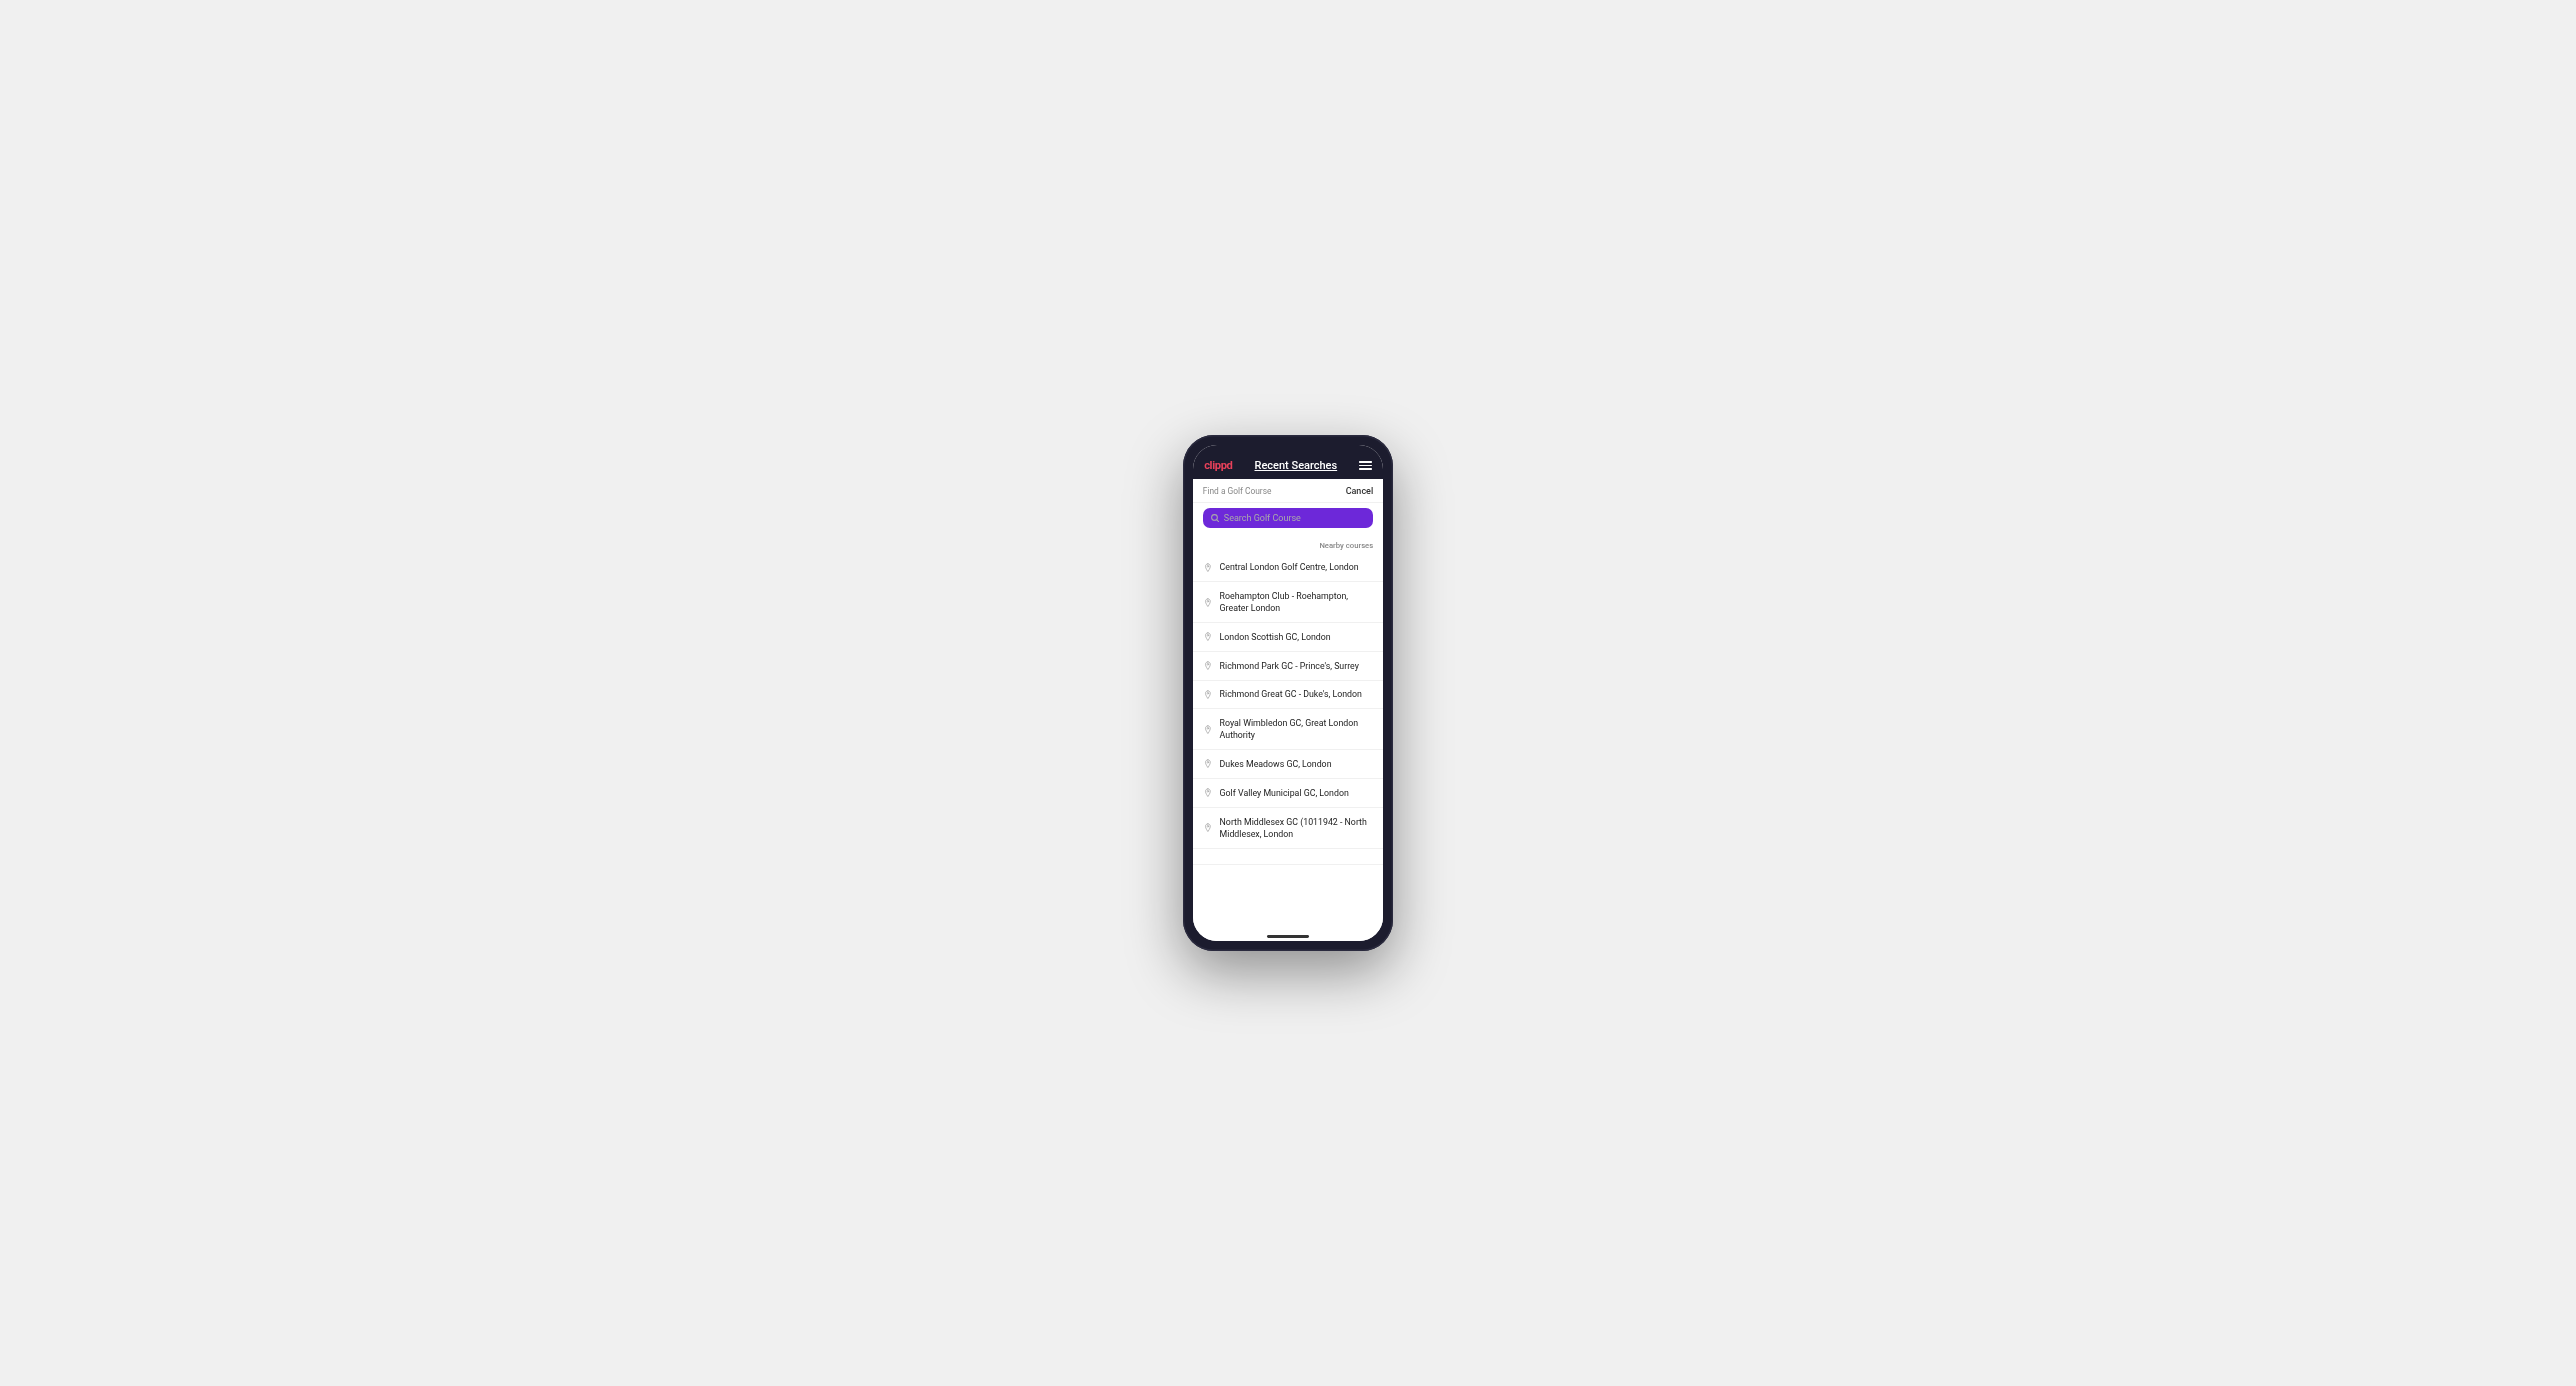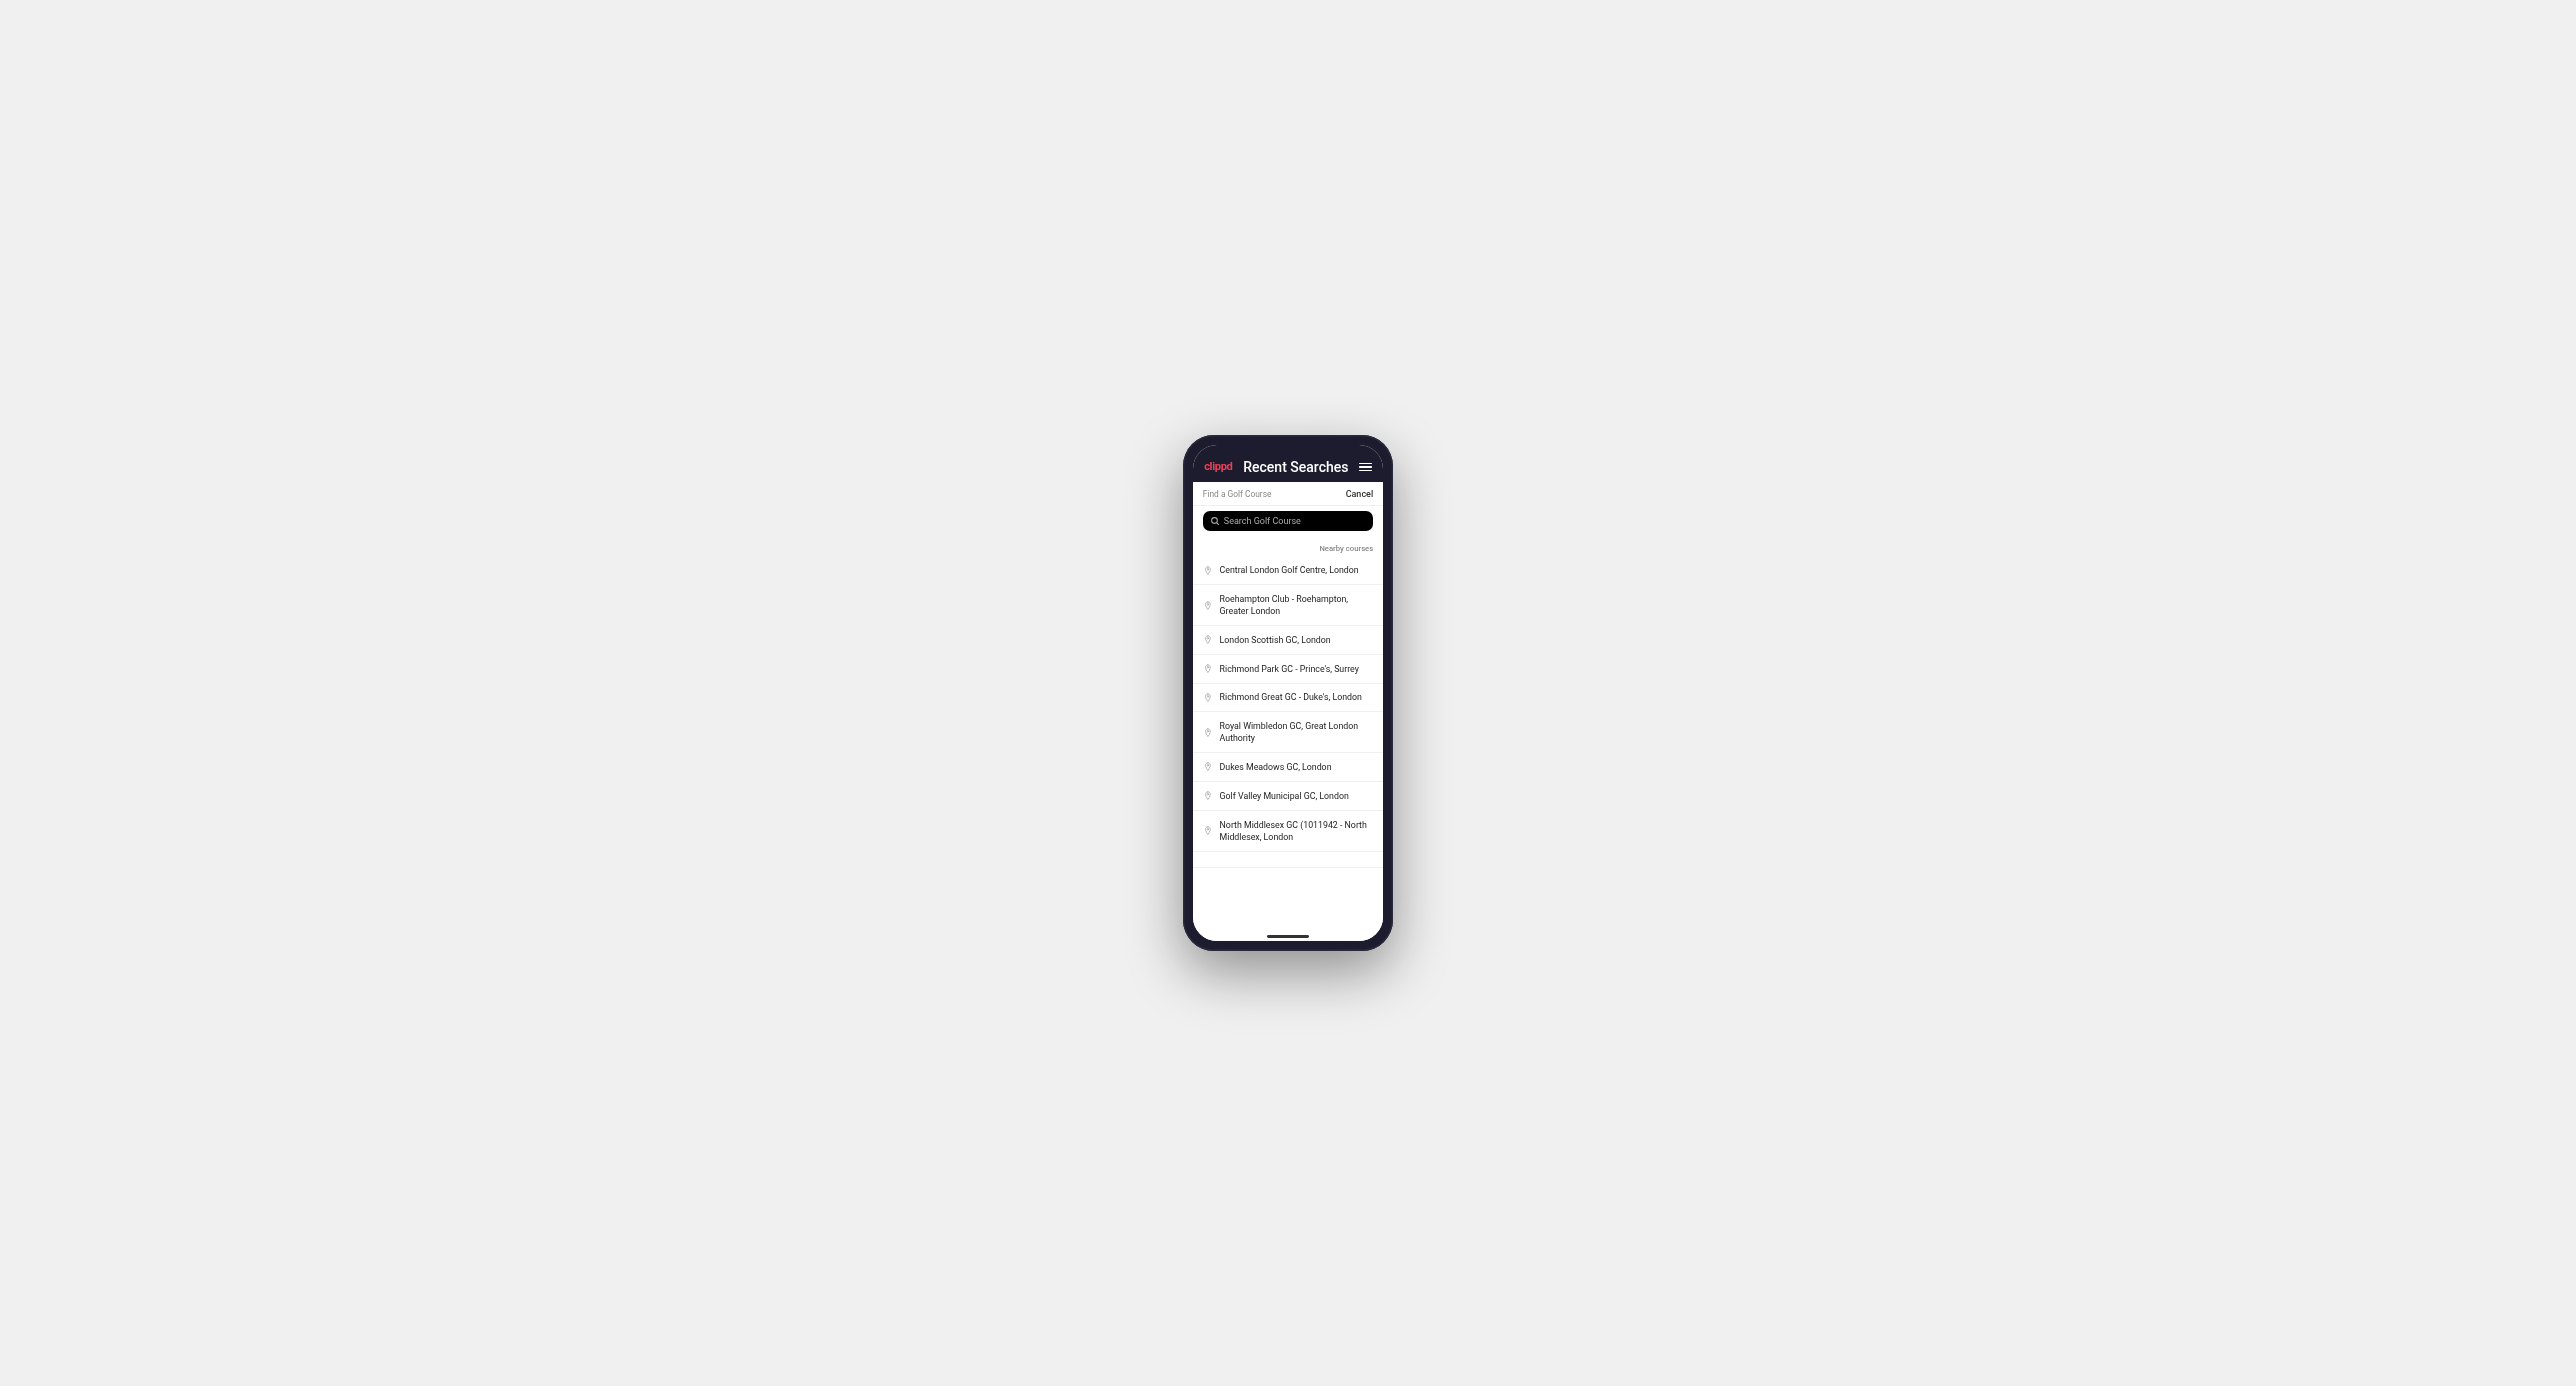--- a/index.html
+++ b/index.html
@@ -43,22 +43,23 @@
       flex-shrink: 0;
     }
     .nav-logo {
       color: #e8415a;
       font-size: 11.2px;
       font-weight: 700;
       letter-spacing: -0.4px;
     }
     .nav-title {
       color: #ffffff;
-      font-size: 14px;
+      font-size: 11px;
       font-weight: 500;
+      text-decoration: underline;
     }
     .nav-menu-icon {
       color: #ffffff;
       font-size: 11.2px;
       line-height: 1;
       display: flex;
       flex-direction: column;
       gap: 2.1px;
     }
     .nav-menu-icon span {
@@ -87,21 +88,21 @@
       font-weight: 500;
       cursor: pointer;
       margin-left: 20px;
     }
     .search-bar-wrapper {
       background: #ffffff;
       padding: 5.6px 9.8px 7px;
       flex-shrink: 0;
     }
     .search-bar {
-      background: #000000;
+      background: #6d28d9;
       border-radius: 7px;
       display: flex;
       align-items: center;
       padding: 4.9px 7px;
       gap: 4.2px;
     }
     .search-icon-svg {
       color: #aaa;
       font-size: 8.4px;
       flex-shrink: 0;

